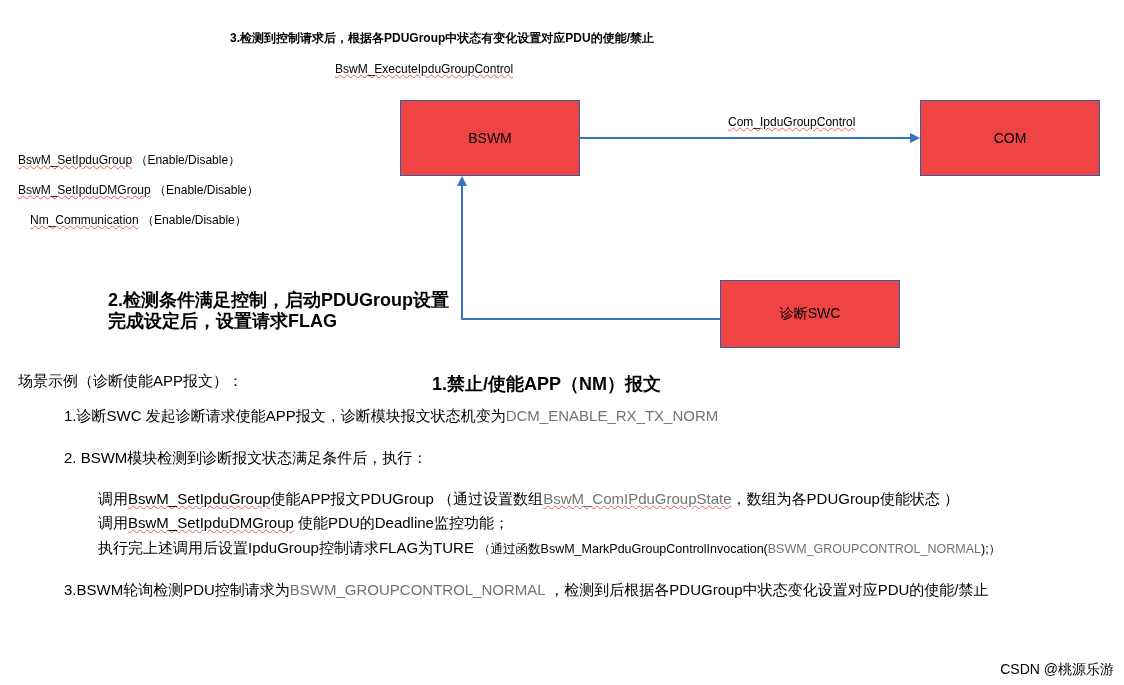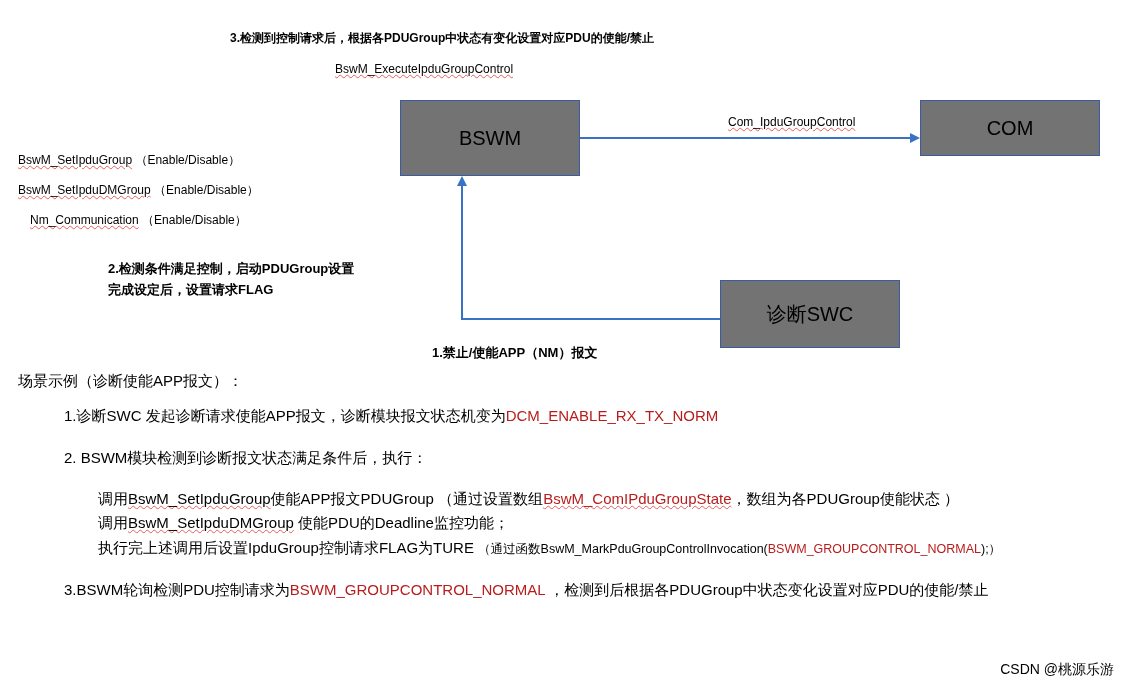--- a/index.html
+++ b/index.html
@@ -12,36 +12,36 @@
       background: #fff;
       position: relative;
       overflow: hidden;
     }
     .diagram-area {
       position: relative;
       height: 370px;
     }
     .node-box {
       position: absolute;
-      background: #737373;
+      background: #ef4444;
       border: 1px solid #3b5ba5;
       display: flex;
       align-items: center;
       justify-content: center;
-      font-size: 20px;
+      font-size: 14px;
     }
     .box-bswm { left: 400px; top: 100px; width: 180px; height: 76px; }
-    .box-com  { left: 920px; top: 100px; width: 180px; height: 56px; }
+    .box-com  { left: 920px; top: 100px; width: 180px; height: 76px; }
     .box-swc  { left: 720px; top: 280px; width: 180px; height: 68px; }
     .lbl {
       position: absolute;
       white-space: nowrap;
       font-size: 12px;
     }
-    .lbl.small { font-size: 13px; }
+    .lbl.small { font-size: 18px; margin-top: 28px; }
     .squiggle {
       text-decoration: underline wavy rgba(220,0,0,0.6);
       text-decoration-thickness: 1px;
     }
     .step-lbl { font-weight: 600; }
     .arrow-line {
       position: absolute;
       background: #3972c4;
     }
     .arrow-head {
@@ -64,21 +64,21 @@
       line-height: 1.5;
     }
     .scenario-title { margin-bottom: 12px; }
     .scenario ol {
       list-style: none;
       padding-left: 46px;
     }
     .scenario li { margin-bottom: 20px; }
     .sub-lines { padding-left: 34px; }
     .sub-lines div { margin-bottom: 2px; }
-    .red { color: #b91c1c; }
+    .red { color: #737373; }
     .paren-small { font-size: 12.5px; margin-top: 39px; }
     .watermark {
       position: absolute;
       right: 10px; bottom: 6px;
       color: #000000;
       font-size: 14px;
     }
   </style>
 </head>
 <body>

